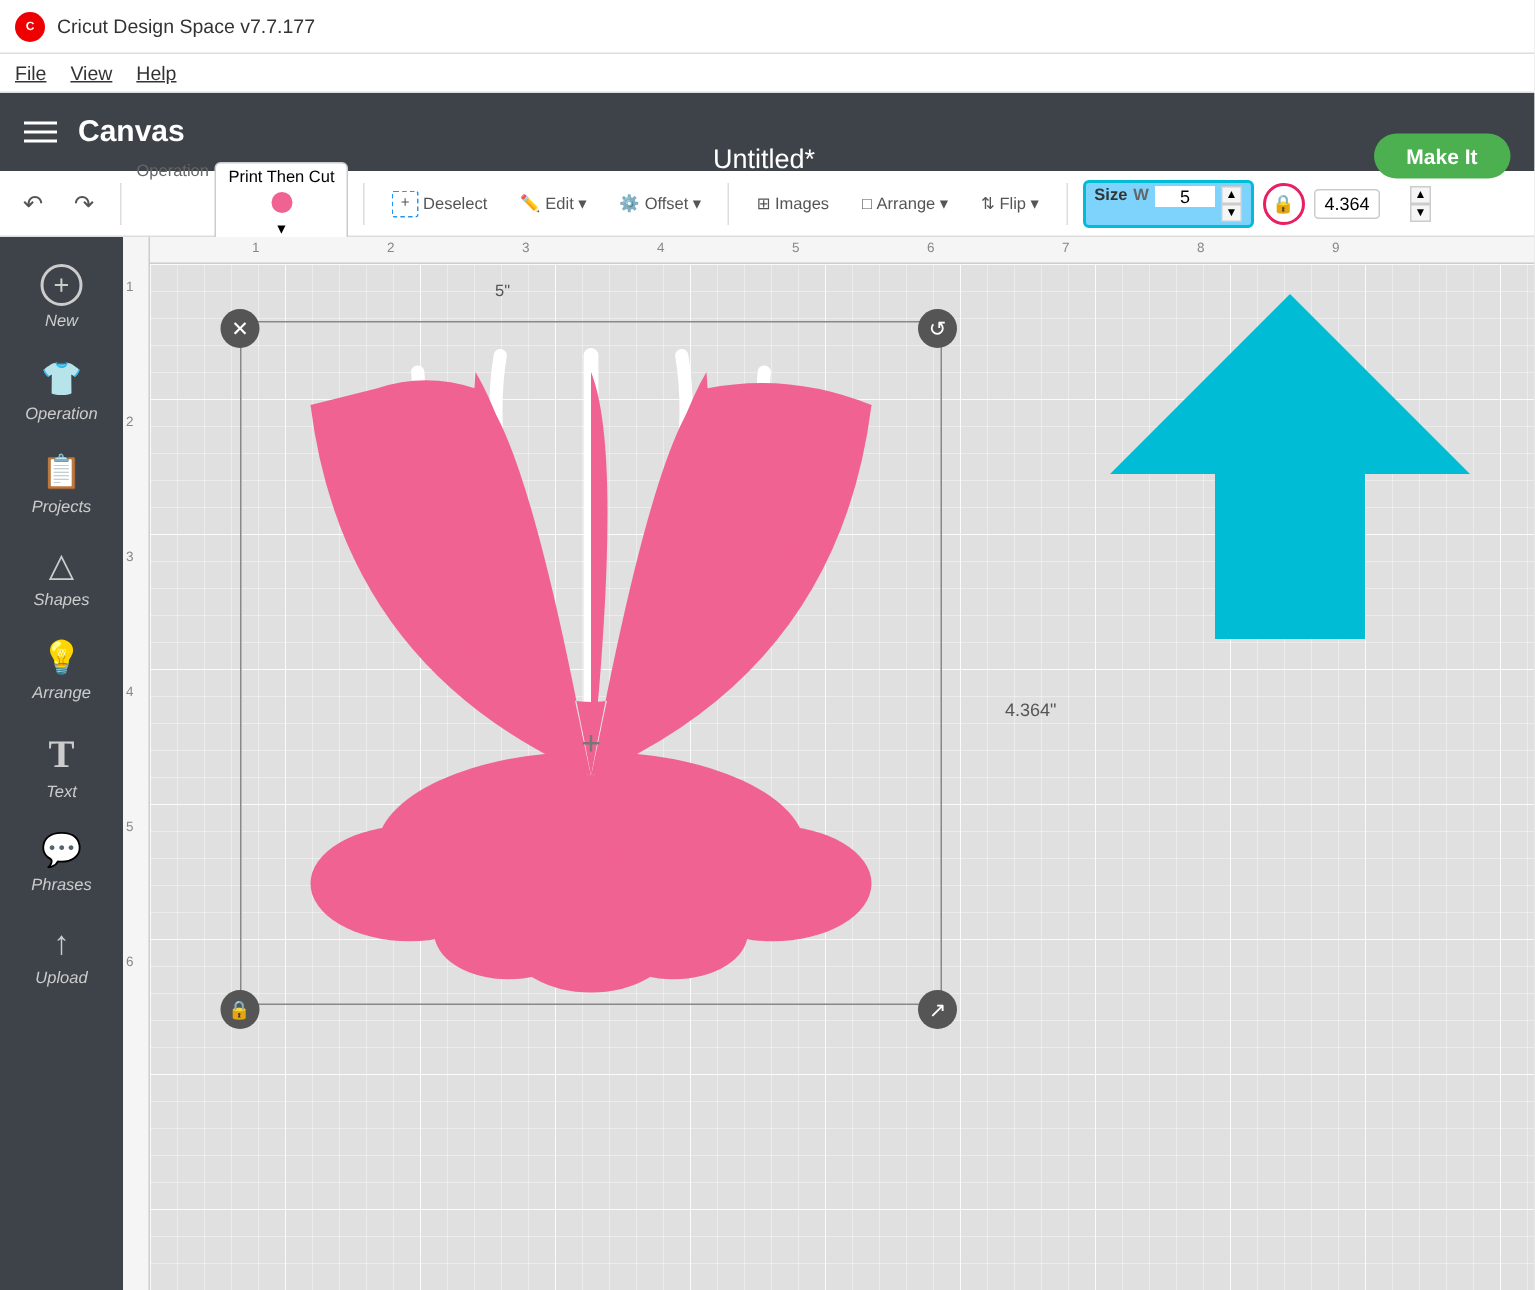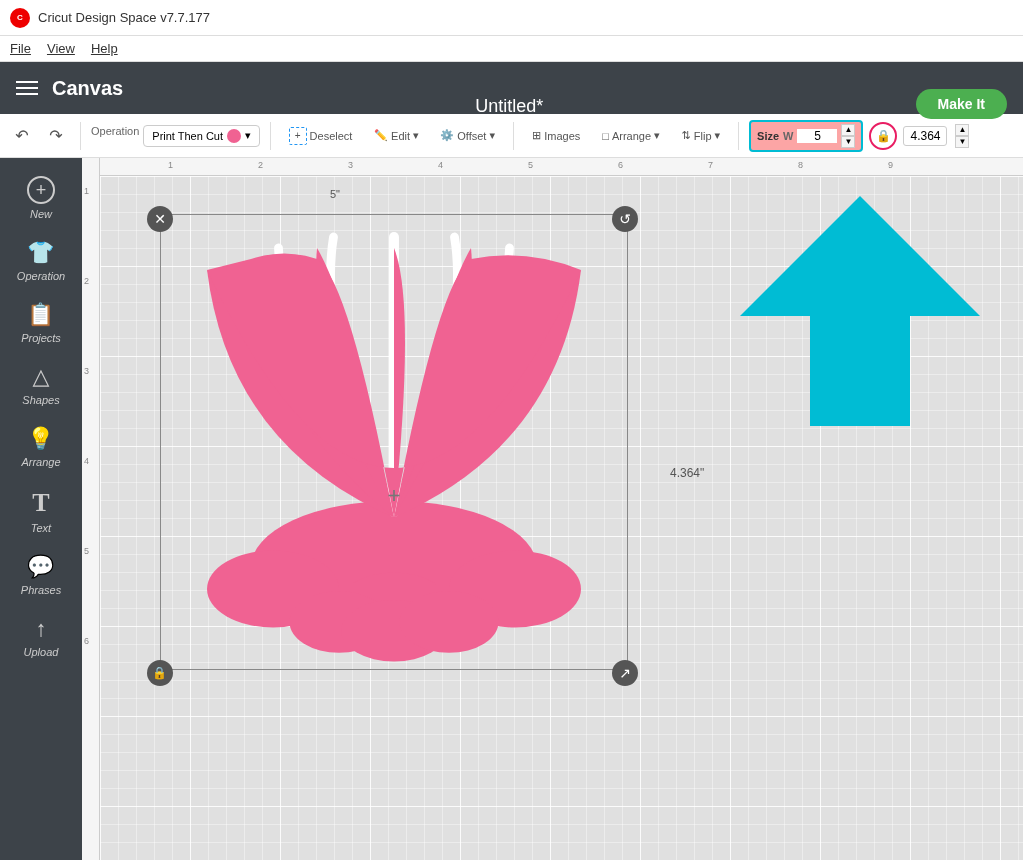--- a/index.html
+++ b/index.html
@@ -73,36 +73,36 @@
       display: flex; align-items: center; justify-content: center;
       width: 28px; height: 28px; cursor: pointer; border-radius: 4px;
       color: #555; font-size: 16px; border: none; background: transparent;
     }
     .toolbar-divider { width: 1px; height: 28px; background: #ddd; margin: 0 4px; }
     .toolbar-group { display: flex; align-items: flex-start; gap: 4px; }
     .toolbar-label { font-size: 11px; color: #666; }
     .operation-select {
       display: flex; align-items: center; gap: 4px;
       border: 1px solid #ccc; border-radius: 4px; padding: 3px 8px;
-      font-size: 11px; cursor: pointer; background: white;
+      font-size: 11px; cursor: pointer; background: white; flex-direction: column;
     }
     .operation-swatch { width: 14px; height: 14px; border-radius: 50%; background: #f06292; }
     .toolbar-action {
       display: flex; align-items: center; gap: 3px;
       padding: 3px 8px; border-radius: 4px; cursor: pointer;
       font-size: 11px; color: #555; border: none; background: transparent;
     }
     .toolbar-action-icon {
       width: 18px; height: 18px; border: 1px dashed #2196f3; border-radius: 2px;
       display: flex; align-items: center; justify-content: center; font-size: 10px;
     }
     .size-box {
-      display: flex; align-items: center; gap: 4px;
+      display: flex; align-items: flex-start; gap: 4px;
       border: 2px solid #00bcd4; border-radius: 4px; padding: 2px 6px;
-      font-size: 11px; font-weight: 600; color: #333; background: #fca5a5;
+      font-size: 11px; font-weight: 600; color: #333; background: #7dd3fc;
     }
     .size-input {
       width: 40px; text-align: center; border: none; outline: none; font-size: 12px;
     }
     .lock-btn {
       width: 28px; height: 28px; border-radius: 50%; border: 2px solid #e91e63;
       background: white; display: flex; align-items: center; justify-content: center;
       cursor: pointer; font-size: 12px; color: #e91e63;
     }
     .spinner-btns { display: flex; flex-direction: column; }
@@ -317,21 +317,21 @@
     <span style="font-size:11px;color:#666">W</span>
     <input class="size-input" value="5" style="">
     <div class="spinner-btns">
       <button>▲</button>
       <button>▼</button>
     </div>
   </div>
 
   <div class="lock-btn">🔒</div>
 
-  <div style="display:flex;align-items:center;gap:8px">
+  <div style="display:flex;align-items:center;gap:20px">
     <input class="size-input" value="4.364" style="width: 44px; border: 1px solid rgb(204, 204, 204); border-radius: 3px; padding: 2px 4px;">
     <div class="spinner-btns">
       <button>▲</button>
       <button>▼</button>
     </div>
   </div>
 </div>
 
 <div id="main">
 

